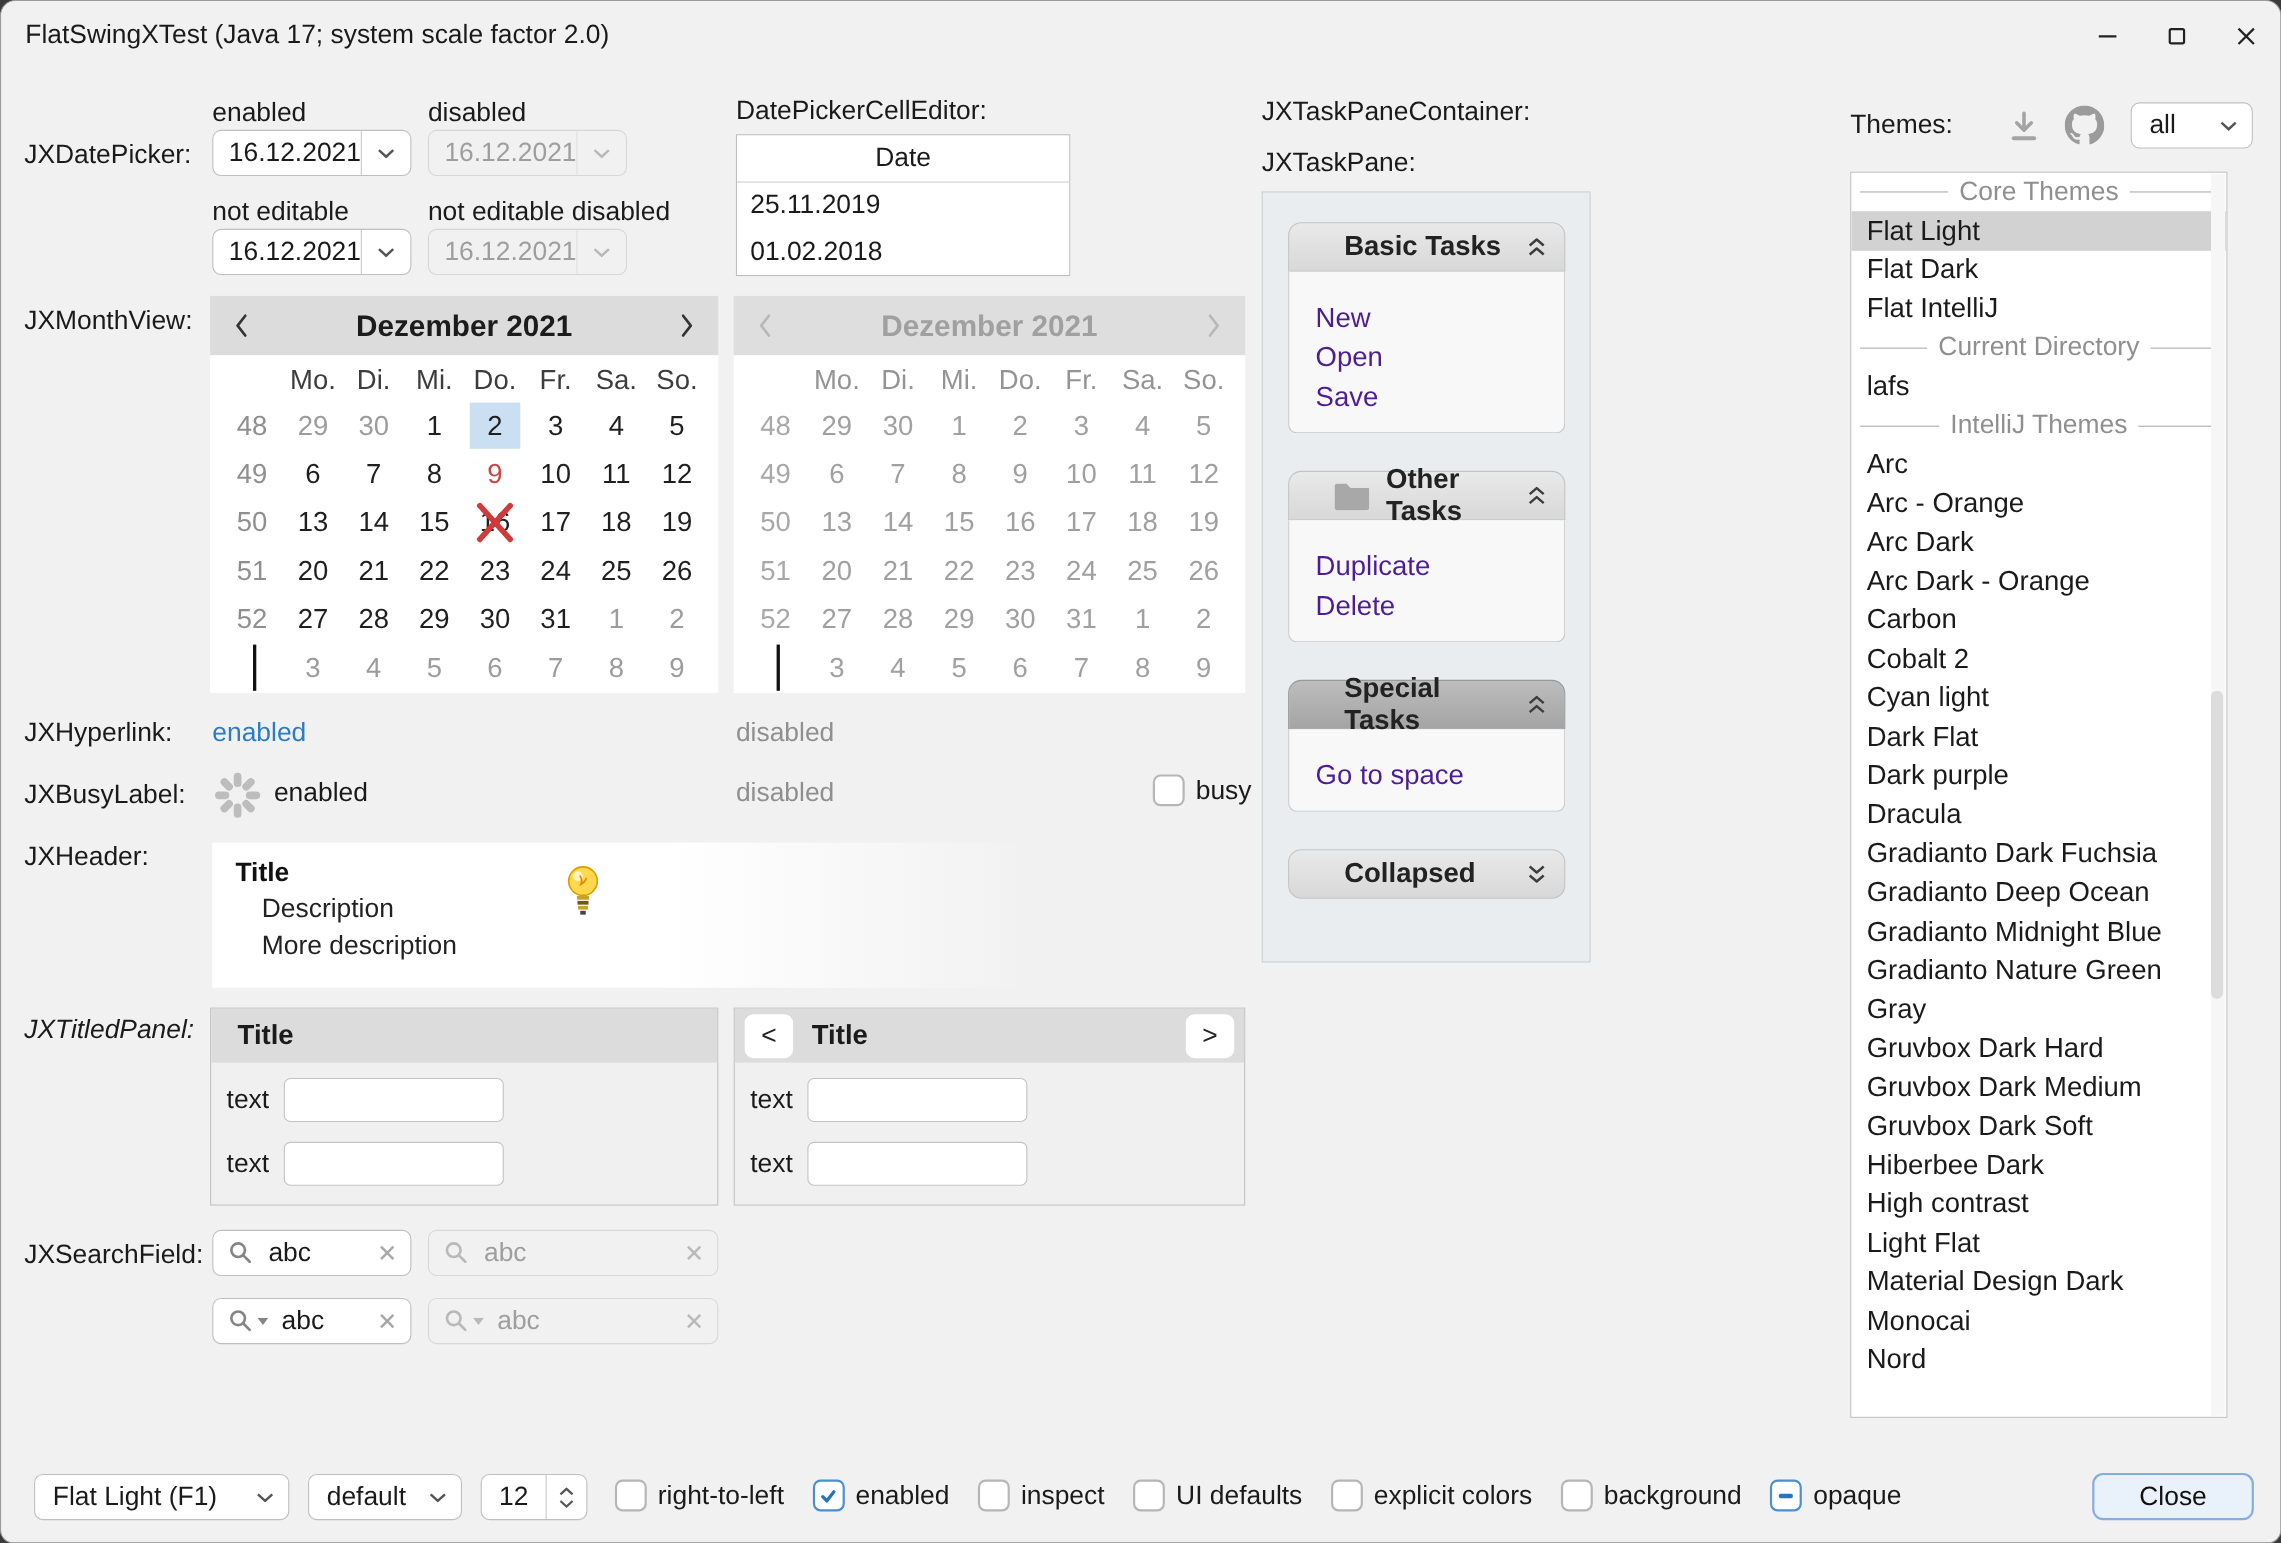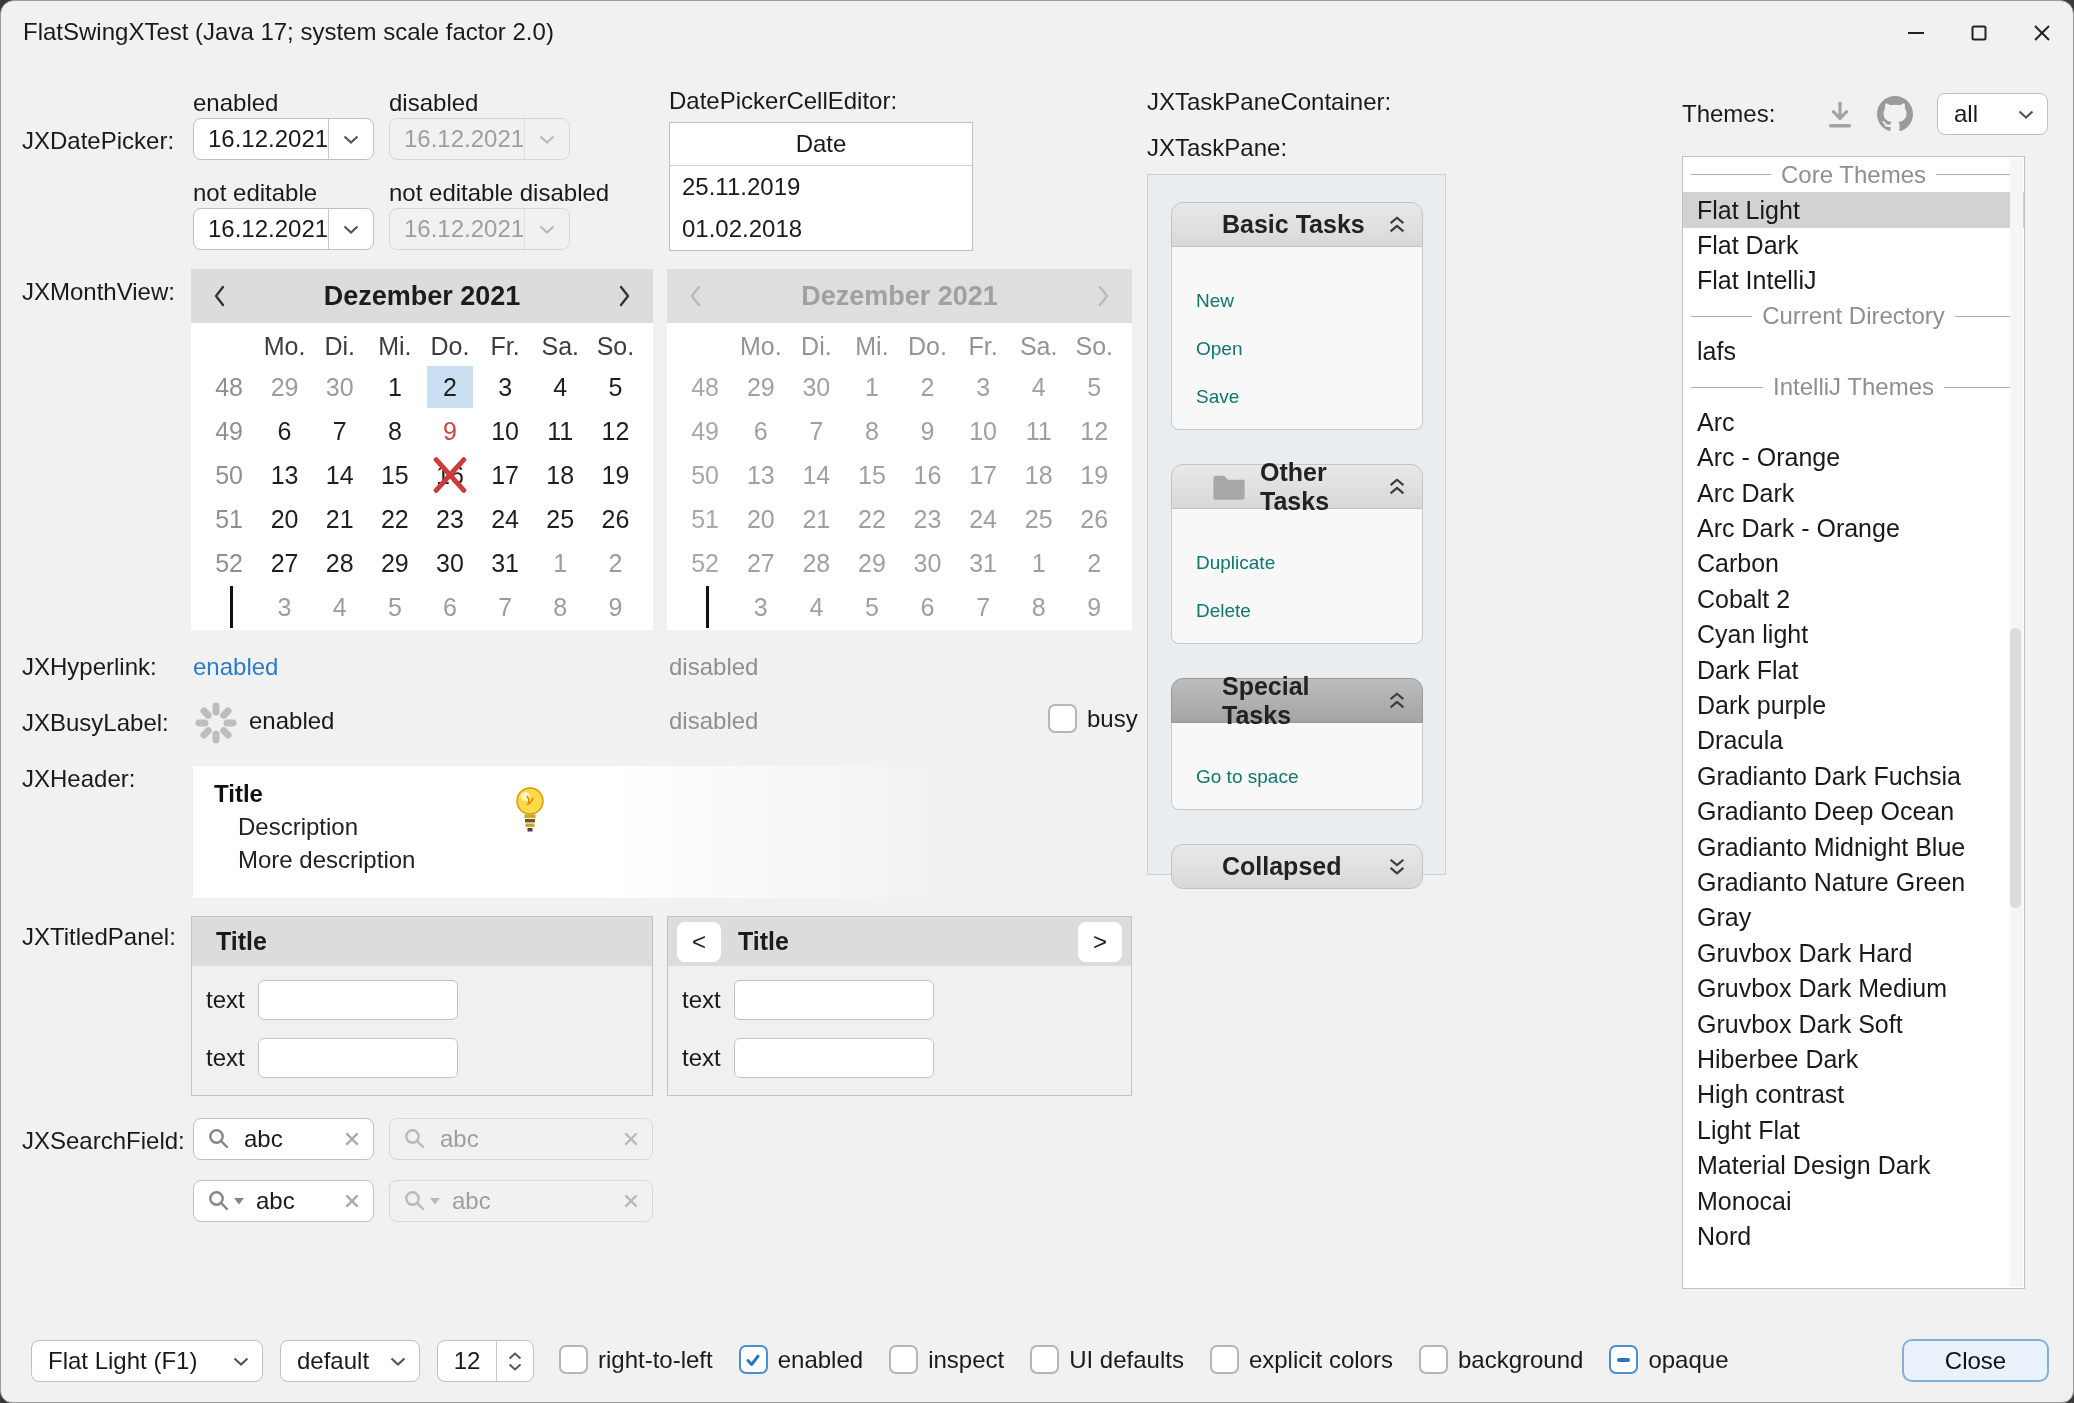--- a/index.html
+++ b/index.html
@@ -115,21 +115,21 @@
   .pane-h{height:45px;border:1px solid #c3c3c3;border-radius:12px 12px 0 0;
           background:linear-gradient(#e9e9e9,#d8d8d8);display:flex;align-items:center;box-sizing:border-box;padding-left:26px;}
   .pane.special .pane-h{background:linear-gradient(#bdbdbd,#a4a4a4);border-color:#999;gap:16px;}
   .pane.collapsed .pane-h{border-radius:12px;}
   .pane-title{font-size:25px;font-weight:bold;color:#222;margin-left:24px;flex:1;}
   .pane-chev{margin-right:14px;display:flex;}
   .pane-ico{margin-left:14px;display:flex;}
   .pane-ico + .pane-title{margin-left:14px;}
   .pane-c{border:1px solid #c9c9c9;border-top:none;border-radius:0 0 8px 8px;background:#f8f8f8;
           padding:24px 0 14px 24px;}
-  .pane-link{display:block;font-size:19px;color:#0f766e;line-height:36px;text-decoration:none;cursor:pointer;margin-top:12px;}
+  .pane-link{display:block;font-size:25px;color:#4c1d95;line-height:36px;text-decoration:none;cursor:pointer;}
 
   
   .combo{position:absolute;background:#fff;border:1px solid #bfbfbf;border-radius:8px;display:flex;align-items:center;
          box-sizing:border-box;height:42px;}
   .combo .cval{flex:1;font-size:24px;color:#1a1a1a;padding-left:16px;white-space:nowrap;}
   .combo .cchev{width:42px;display:flex;align-items:center;justify-content:center;flex:none;}
   .tlist{position:absolute;left:1681px;top:155px;width:343px;height:1133px;background:#fff;border:1px solid #c1c1c1;
          box-sizing:border-box;overflow:hidden;}
   .titem{height:35.4px;display:flex;align-items:center;font-size:25px;color:#1a1a1a;padding-left:14px;}
   .titem.selected{background:#d2d2d2;}
@@ -173,21 +173,21 @@
           </svg>
       </div>
     </div>
   </div>
 
   <span class="lbl" style="left:21px;top:126px;">JXDatePicker:</span>
   <span class="lbl" style="left:21px;top:277px;">JXMonthView:</span>
   <span class="lbl" style="left:21px;top:652px;">JXHyperlink:</span>
   <span class="lbl" style="left:21px;top:708px;">JXBusyLabel:</span>
   <span class="lbl" style="left:21px;top:764px;">JXHeader:</span>
-  <span class="lbl" style="left:21px;top:922px;">JXTitledPanel:</span>
+  <span class="lbl" style="left:21px;top:922px;font-style:italic;">JXTitledPanel:</span>
   <span class="lbl" style="left:21px;top:1126px;">JXSearchField:</span>
   <span class="lbl" style="left:1146px;top:87px;">JXTaskPaneContainer:</span>
   <span class="lbl" style="left:1146px;top:133px;">JXTaskPane:</span>
   <span class="lbl" style="left:668px;top:86px;">DatePickerCellEditor:</span>
   <span class="lbl" style="left:1681px;top:99px;">Themes:</span>
 
   <span class="sublbl" style="left:192px;top:88px;">enabled</span>
   <span class="sublbl" style="left:388px;top:88px;">disabled</span>
   <div class="picker" style="left:192px;top:117px;">
     <span class="val">16.12.2021</span>

